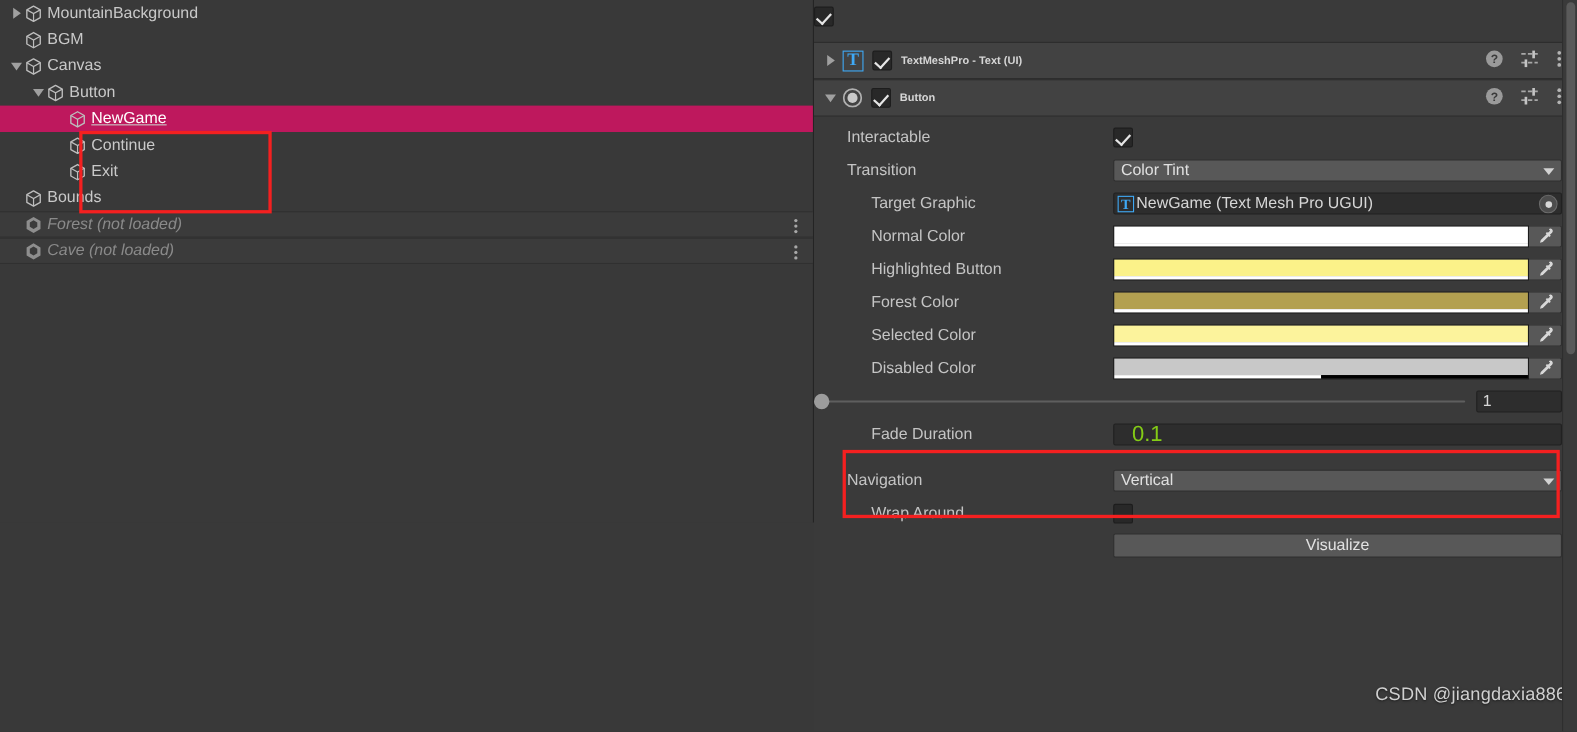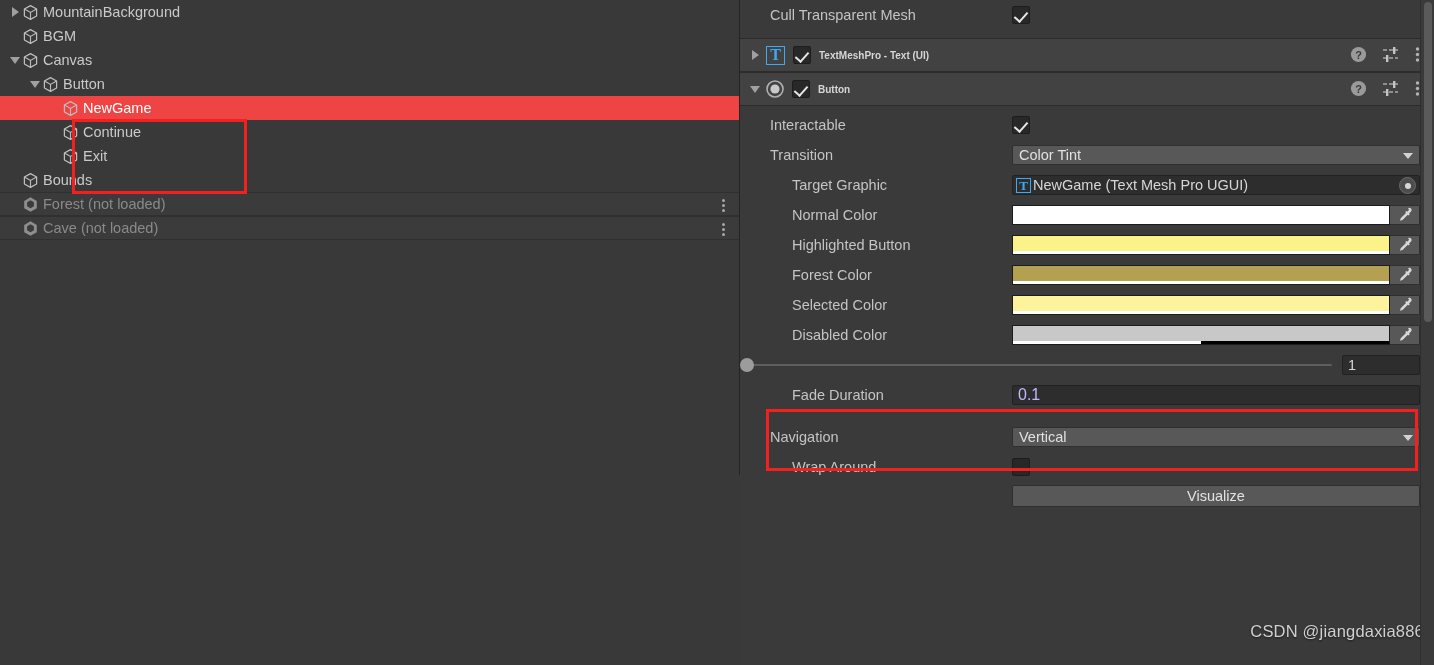--- a/index.html
+++ b/index.html
@@ -20,29 +20,29 @@
   }
   .h-row {
     position: relative;
     height: 24px;
     display: flex;
     align-items: center;
     font-size: 14.5px;
     color: #c9c9c9;
     white-space: nowrap;
   }
-  .h-row.selected { background: #ef4444; }
+  .h-row.selected { background: #be185d; text-decoration: underline; }
   .h-row.selected .h-label { color: #ffffff; }
   .h-row.scene {
     background: #3b3b3b;
     border-top: 1px solid #303030;
     border-bottom: 1px solid #303030;
     color: #868686;
   }
-  .h-row.scene .h-label { color: #8a8a8a; }
+  .h-row.scene .h-label { color: #8a8a8a; font-style: italic; }
   .twisty {
     width: 14px; height: 24px;
     display: flex; align-items: center; justify-content: center;
     flex: 0 0 14px;
   }
   .twisty i {
     display: block;
     width: 0; height: 0;
     border-style: solid;
   }
@@ -176,23 +176,23 @@
     display: flex; align-items: center; justify-content: center;
   }
   .obj-dot i { width: 6px; height: 6px; border-radius: 50%; background: #d8d8d8; display:block; }
 
   .textfield {
     flex: 1; height: 20px;
     background: #2d2d2d;
     border: 1px solid #212121;
     border-radius: 2px;
     display: flex; align-items: center;
-    padding: 0 5px;
-    color: #c4b5fd;
-    font-size: 16px;
+    padding: 0 16px;
+    color: #84cc16;
+    font-size: 20px;
   }
 
   .colorrow { flex: 1; display: flex; align-items: stretch; }
   .swatch {
     flex: 1; height: 20px;
     border: 1px solid #1c1c1c;
     display: flex; flex-direction: column;
   }
   .swatch .main { flex: 1; }
   .swatch .alpha { height: 3px; display: flex; }
@@ -359,21 +359,20 @@
             <span></span>
           </span>
         </div>
       </div>
     <div class="redbox" style="left: 72px; top: 119px; width: 175px; height: 75px; border-color: rgb(244, 32, 32);"></div>
   </div>
 
   <div class="inspector">
 
     <div class="insp-row" style="height:30px;">
-      <div class="lbl">Cull Transparent Mesh</div>
       <div class="field">
         <div class="chk on"></div>
       </div>
     </div>
     <div style="height:8px;"></div>
 
     <div class="comp-header">
       <div class="twisty closed">
           <i></i>
         </div>

